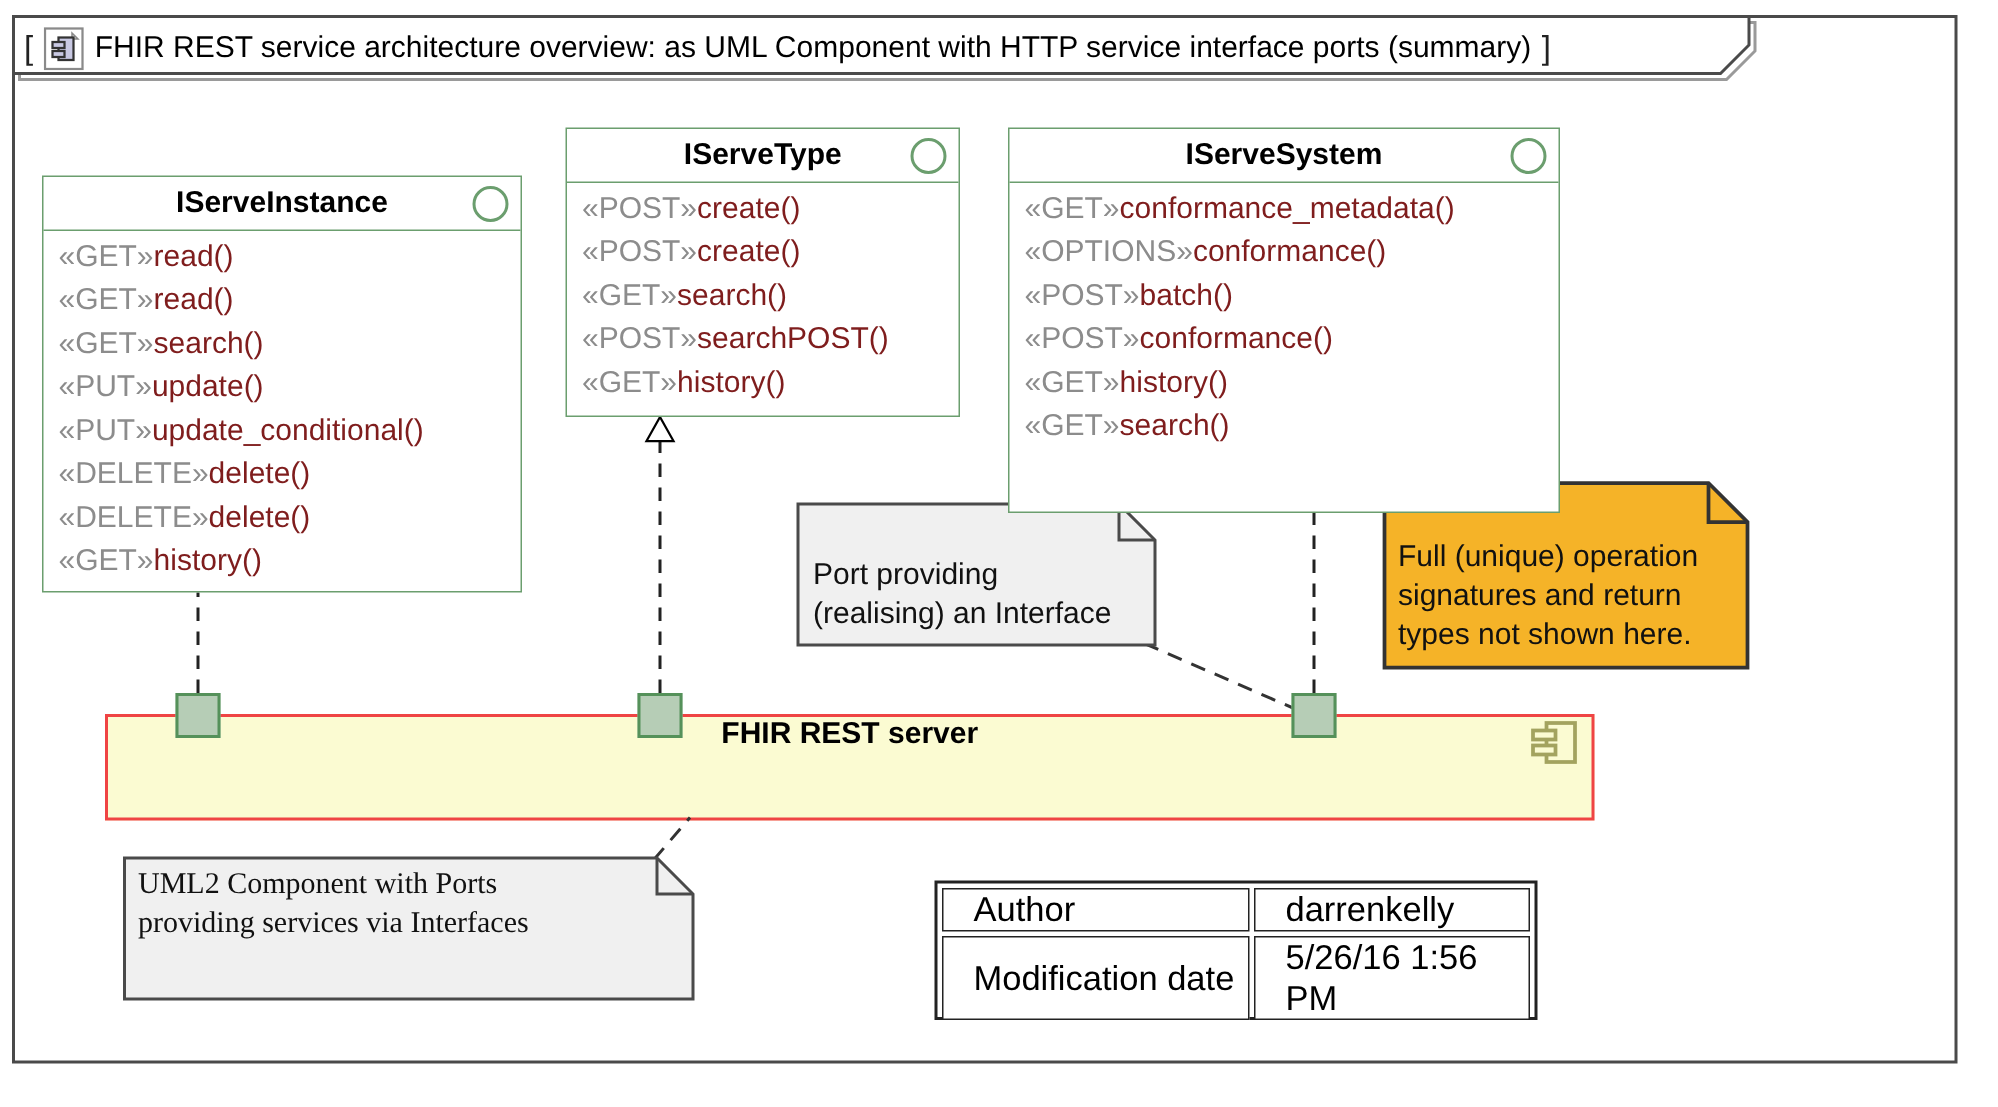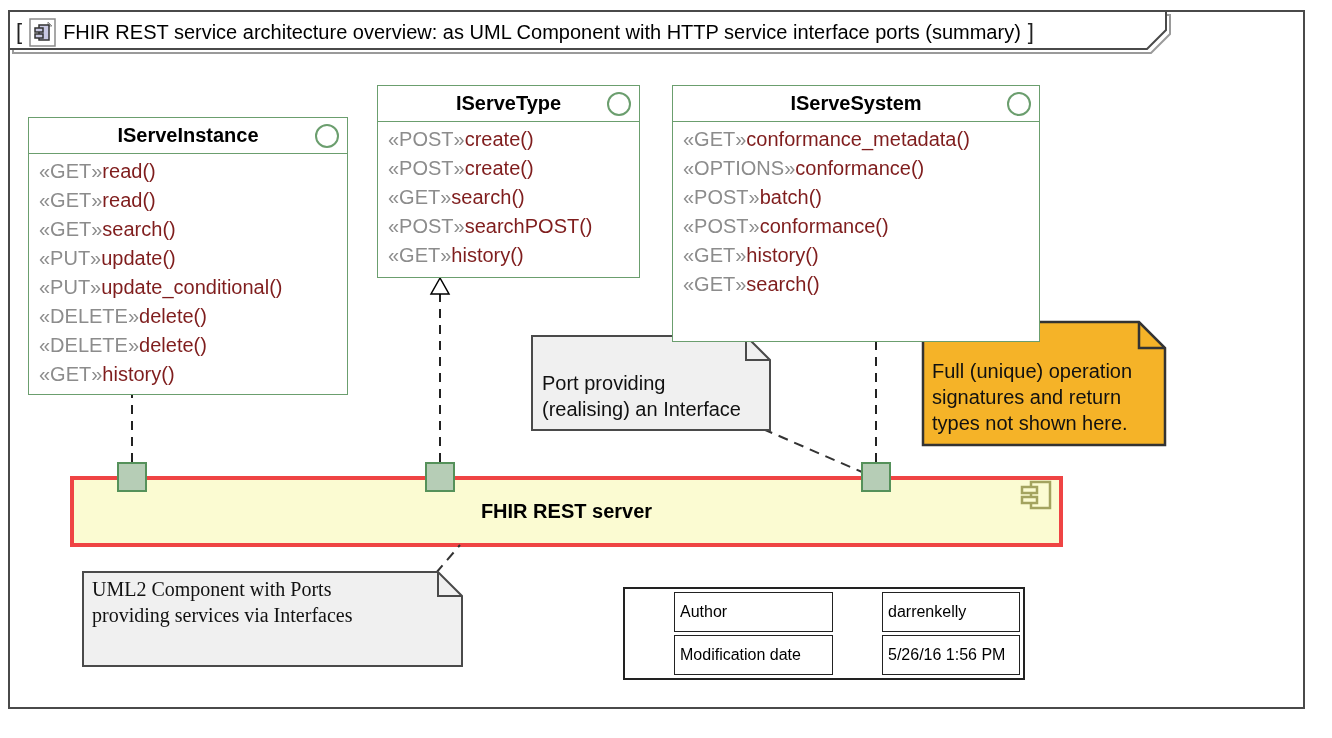--- a/index.html
+++ b/index.html
@@ -19,34 +19,34 @@
   .iface-box{background:#fff;border:1.5px solid #6b9e6e;z-index:3;box-sizing:border-box;}
   .iface-header{position:relative;border-bottom:1.5px solid #6b9e6e;height:35px;display:flex;align-items:center;justify-content:center;font-weight:bold;font-size:20px;}
   .iface-circle{position:absolute;right:8px;top:6px;width:20px;height:20px;border:2px solid #6b9e6e;border-radius:50%;background:#fff;}
   .iface-body{padding:3px 6px 0 10px;font-size:20px;line-height:29px;white-space:nowrap;}
   .stereo{color:#8c8c8c;}
   .mname{color:#7f1d1d;}
   #box-instance{left:28px;top:85px;width:320px;height:278px;margin-top:32px;}
   #box-type{left:377px;top:85px;width:263px;height:193px;}
   #box-system{left:672px;top:85px;width:368px;height:257px;}
   
-  .component{left:70px;top:476px;width:993px;height:71px;background:#fbfbd2;border:4px solid #ef4444;z-index:1;box-sizing:border-box;display:flex;align-items:center;justify-content:center;font-weight:bold;font-size:20px;}
+  .component{left:70px;top:476px;width:993px;height:71px;background:#fbfbd2;border:2px solid #ef4444;z-index:1;box-sizing:border-box;display:flex;align-items:flex-start;justify-content:center;font-weight:bold;font-size:20px;}
   
   .port{width:26px;height:26px;background:#b6cdb6;border:2px solid #55915a;z-index:3;}
   #port-1{left:117px;top:462px;}
   #port-2{left:425px;top:462px;}
   #port-3{left:861px;top:462px;}
   
   .note-text{z-index:3;font-size:20px;line-height:26px;color:#111;white-space:nowrap;}
   #note-port-text{left:542px;top:370px;}
   #note-signatures-text{left:932px;top:358px;}
   #note-uml2-text{left:92px;top:576px;font-family:Liberation Serif, serif;}
   
   .meta-table{left:623px;top:587px;width:402px;height:93px;border:2px solid #222;z-index:3;box-sizing:border-box;background:#fff;display:grid;grid-template-columns:205px 1fr;grid-template-rows:1fr 1fr;gap:3px;padding:3px;}
-  .meta-cell{border:1px solid #222;display:flex;align-items:center;padding-left:5px;font-size:16px;background:#fff;margin-left:46px;}
+  .meta-cell{border:1px solid #222;display:flex;align-items:center;padding-left:20px;font-size:23px;background:#fff;}
 </style>
 </head>
 <body>
 
 <div class="canvas">
 
   <div class="abs frame"></div>
 
   <svg class="overlay" viewBox="0 0 1332 738">
 

